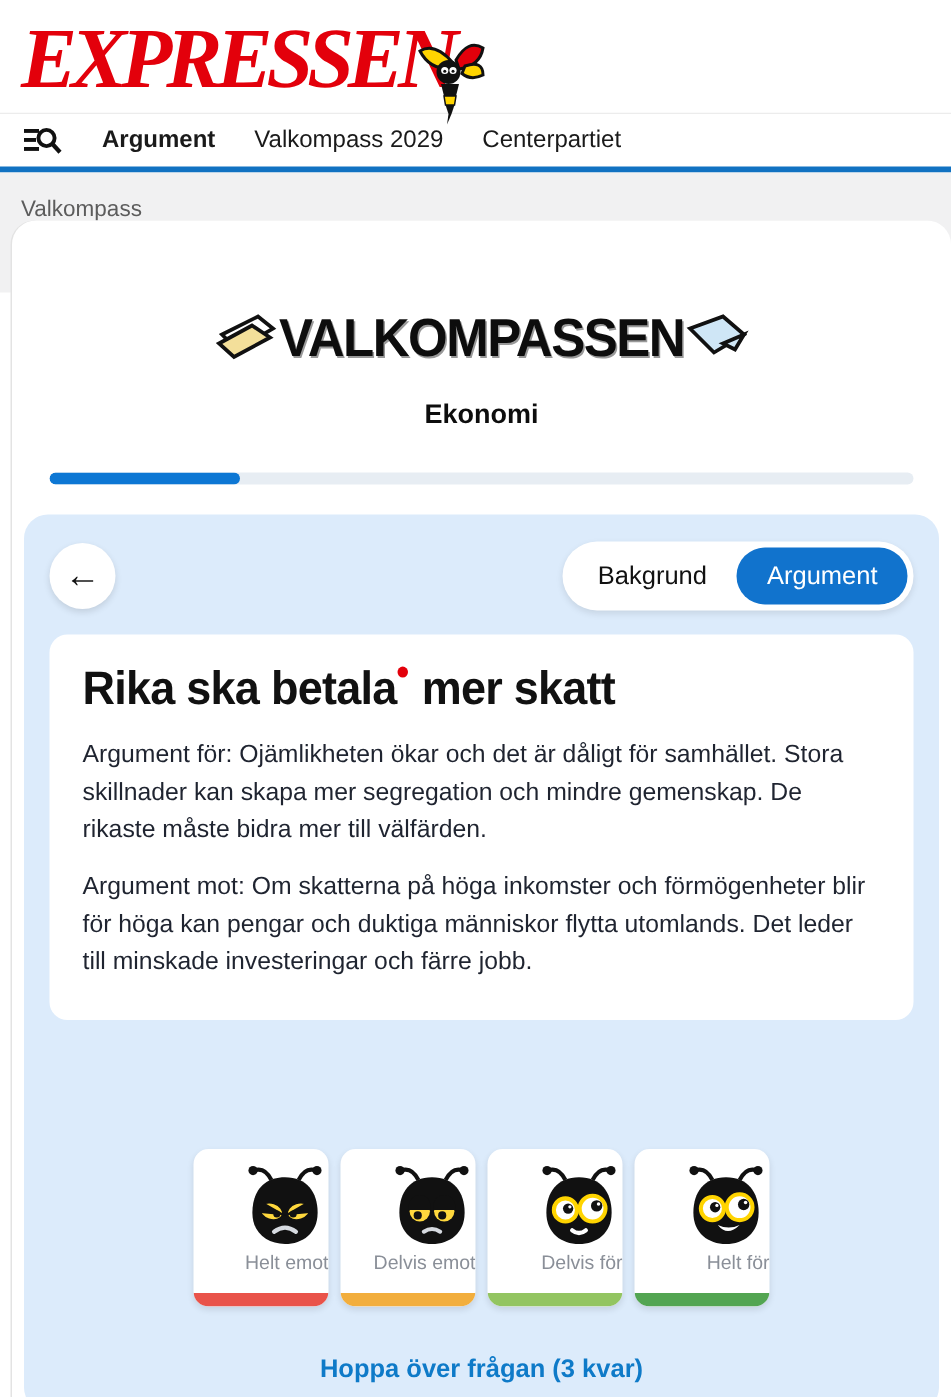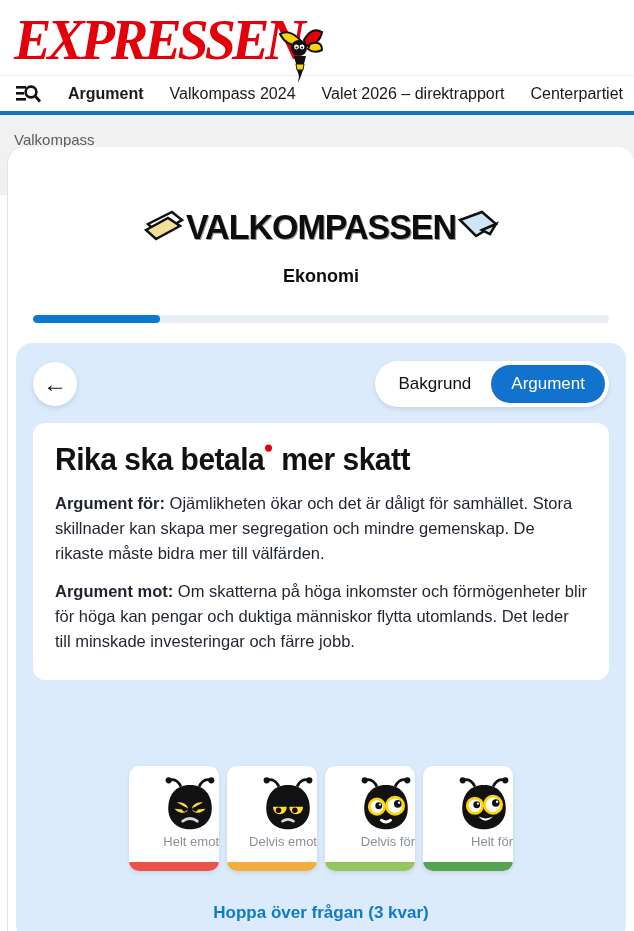--- a/index.html
+++ b/index.html
@@ -79,21 +79,21 @@
   }
   .q-title {
     font-size:30px; font-weight:800; letter-spacing:-0.5px; color:#111;
     transform:scaleY(1.04); transform-origin:left; margin-bottom:14px; white-space:nowrap;
   }
   .red-dot {
     display:inline-block; width:7px; height:7px; border-radius:50%;
     background:#e3000b; vertical-align:top; margin:2px 1px 0 1px;
   }
   .q-par { font-size:16.5px; line-height:1.5; color:#1f2430; margin-top:14px; }
-  .q-par b { font-weight:bold; }
+  .q-par b { font-weight:normal; }
 
   
   .answers { display:flex; justify-content:center; gap:8px; margin-top:86px; }
   .answer {
     width:90px; height:105px; background:#fff; border:none; border-radius:10px;
     box-shadow:0 2px 4px rgba(0,0,0,.10); cursor:pointer; padding:0;
     display:flex; flex-direction:column; align-items:flex-end; justify-content:flex-start;
     overflow:hidden; font-family:inherit;
   }
   .answer .bee { margin-top:8px; height:58px; }
@@ -135,22 +135,21 @@
   <span class="menu-search">
     <svg width="26" height="22" viewBox="0 0 26 22">
       <rect x="0" y="3" width="10" height="2.6" fill="#111"></rect>
       <rect x="0" y="9" width="8" height="2.6" fill="#111"></rect>
       <rect x="0" y="15" width="10" height="2.6" fill="#111"></rect>
       <circle cx="15" cy="9" r="5.4" fill="none" stroke="#111" stroke-width="2.6"></circle>
       <line x1="19" y1="13" x2="24" y2="18.5" stroke="#111" stroke-width="2.8"></line>
     </svg>
   </span>
   <span class="nav-item bold">Argument</span>
-  <span class="nav-item">Valkompass 2024</span>
-  <span class="nav-item">Valet 2026 – direktrapport</span>
+  <span class="nav-item">Valkompass 2029</span>
   <span class="nav-item">Centerpartiet</span>
 </nav>
 
 <div class="crumb-band">
   <span class="crumb">Valkompass</span>
 </div>
 
 <main class="main-card">
 
   <div class="vk-logo">

